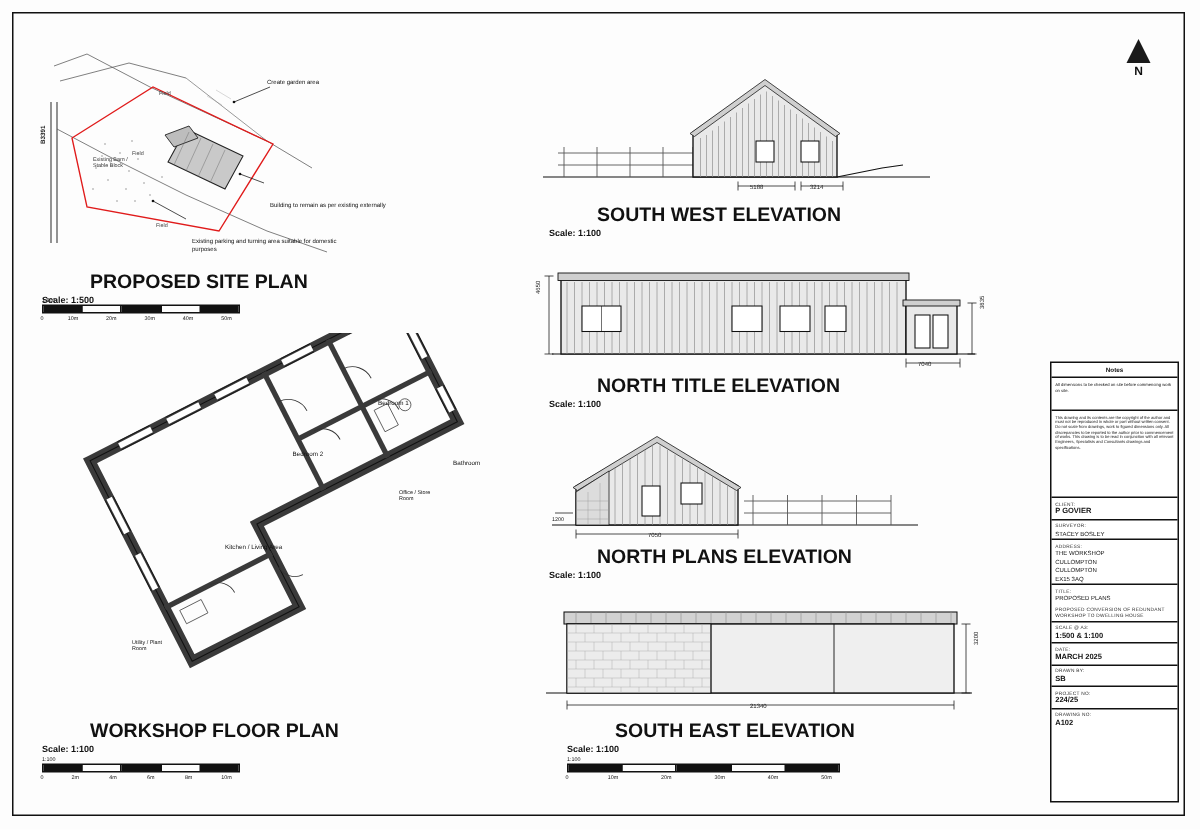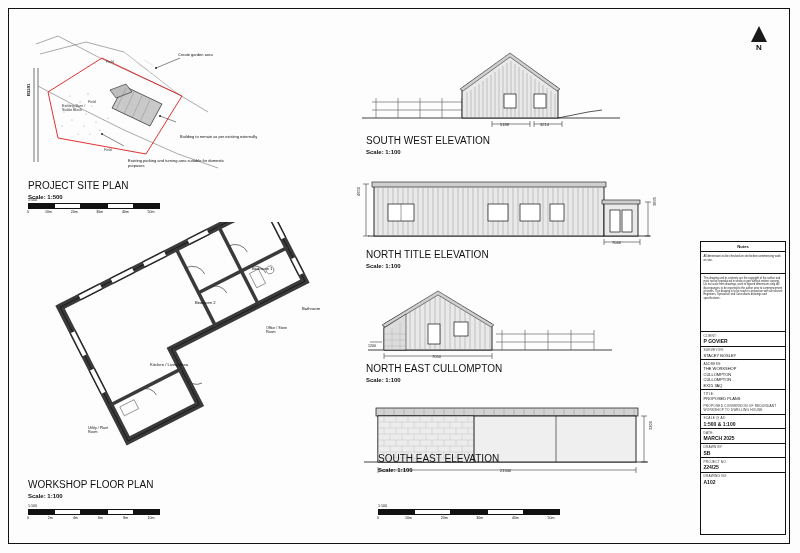--- a/index.html
+++ b/index.html
@@ -37,21 +37,21 @@
     border-right:8px solid transparent;
     border-bottom:16px solid #1a1a1a;
   }
   .north .lbl{font-size:8px;font-weight:bold;margin-top:1px;}
 
   
   .siteplan{left:28px;top:34px;width:300px;height:140px;}
 
   
   .blocktitle{line-height:1.35;}
-  .blocktitle .t{font-size:10px;font-weight:normal;}
+  .blocktitle .t{font-size:13px;font-weight:bold;margin-left:32px;}
   .blocktitle .s{font-size:6px;font-weight:bold;}
 
   
   .scalebar{font-size:4px;}
   .scalebar .bar{display:flex;height:4px;border:.6px solid #111;width:130px;}
   .scalebar .bar div{flex:1;border-right:.6px solid #111;}
   .scalebar .bar div:last-child{border-right:none;}
   .scalebar .bar .dk{background:#111;}
   .scalebar .ticks{display:flex;width:130px;margin-top:1px;justify-content:space-between;}
   .scalebar .ticks span{font-size:3.6px;transform:translateX(-50%);}
@@ -147,21 +147,21 @@
     <div class="abs tiny2" style="left:78px;top:26px;color:#444;">Field</div>
     <div class="abs tiny2" style="left:60px;top:66px;color:#444;">Field</div>
     <div class="abs tiny2" style="left:76px;top:114px;color:#444;">Field</div>
 
     <div class="abs tiny2" style="left:34px;top:70px;width:34px;line-height:1.2;color:#333;">Existing Barn / Stable Block</div>
 
     <div class="abs tiny" style="left:-2px;top:62px;transform:rotate(-90deg);transform-origin:left top;font-weight:bold;">B3391</div>
   </div>
 
   <div class="abs blocktitle" style="left:28px;top:179px;">
-    <div class="t">PROJECT SITE PLAN</div>
+    <div class="t">PROPOSED SITE PLAN</div>
     <div class="s">Scale:  1:500</div>
   </div>
 
   <div class="abs scalebar" style="left:28px;top:198px;">
     <div class="cap">1:500</div>
     <div class="bar">
       <div class="dk"></div>
         <div></div>
         <div class="dk"></div>
         <div></div>
@@ -476,21 +476,21 @@
         <line x1="22" y1="69" x2="22" y2="75"></line>
           <line x1="130" y1="69" x2="130" y2="75"></line>
         <line x1="8" y1="58" x2="20" y2="58"></line>
       </g>
     </svg>
     <div class="abs dim" style="left:70px;top:70px;">7050</div>
     <div class="abs tiny2" style="left:6px;top:60px;">1200</div>
   </div>
 
   <div class="abs blocktitle" style="left:366px;top:362px;">
-    <div class="t">NORTH EAST CULLOMPTON</div>
+    <div class="t">NORTH PLANS ELEVATION</div>
     <div class="s">Scale: 1:100</div>
   </div>
 
   <div class="abs elev" style="left:360px;top:396px;">
     <svg width="300" height="82" viewBox="0 0 300 82">
       <line x1="4" y1="66" x2="288" y2="66" stroke="#111" stroke-width="0.8"></line>
 
       <rect x="16" y="12" width="262" height="8" fill="#d2d2d2" stroke="#111" stroke-width="0.7"></rect>
       <g stroke="#8f8f8f" stroke-width="0.4">
         <line x1="24" y1="12" x2="24" y2="20"></line>
@@ -604,21 +604,21 @@
           <line x1="276" y1="71" x2="276" y2="77"></line>
         <line x1="284" y1="20" x2="284" y2="66"></line>
         <line x1="281" y1="20" x2="287" y2="20"></line>
           <line x1="281" y1="66" x2="287" y2="66"></line>
       </g>
     </svg>
     <div class="abs dim" style="left:140px;top:72px;">21340</div>
     <div class="abs dim" style="left:288px;top:34px;transform:rotate(-90deg);transform-origin:left top;">3200</div>
   </div>
 
-  <div class="abs blocktitle" style="left:378px;top:452px;">
+  <div class="abs blocktitle" style="left:378px;top:478px;">
     <div class="t">SOUTH EAST ELEVATION</div>
     <div class="s">Scale: 1:100</div>
   </div>
 
   <div class="abs scalebar" style="left:378px;top:504px;">
     <div class="cap">1:100</div>
     <div class="bar" style="width:180px;">
       <div class="dk"></div>
         <div></div>
         <div class="dk"></div>

